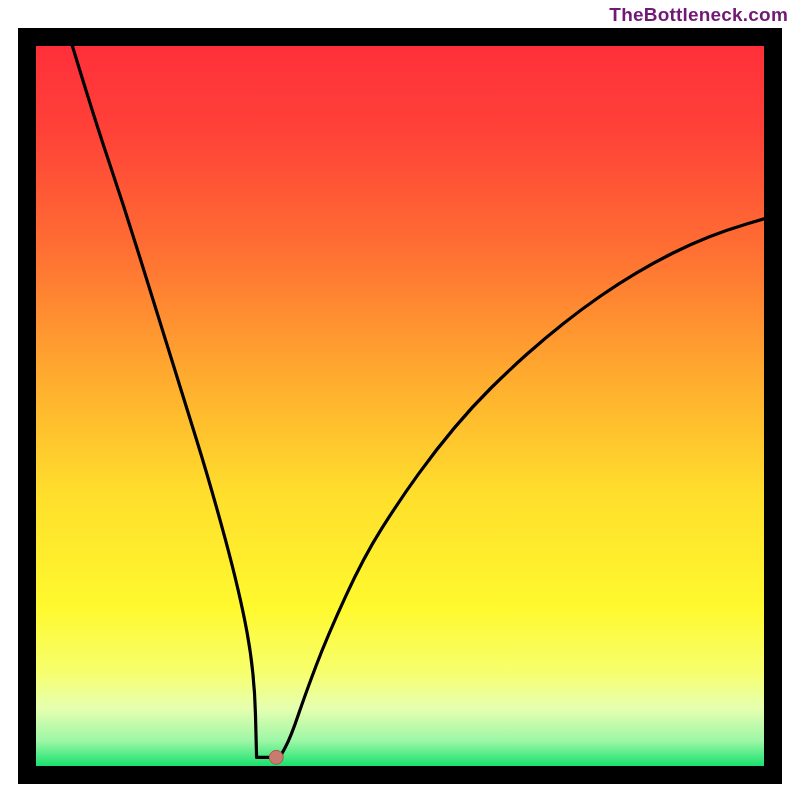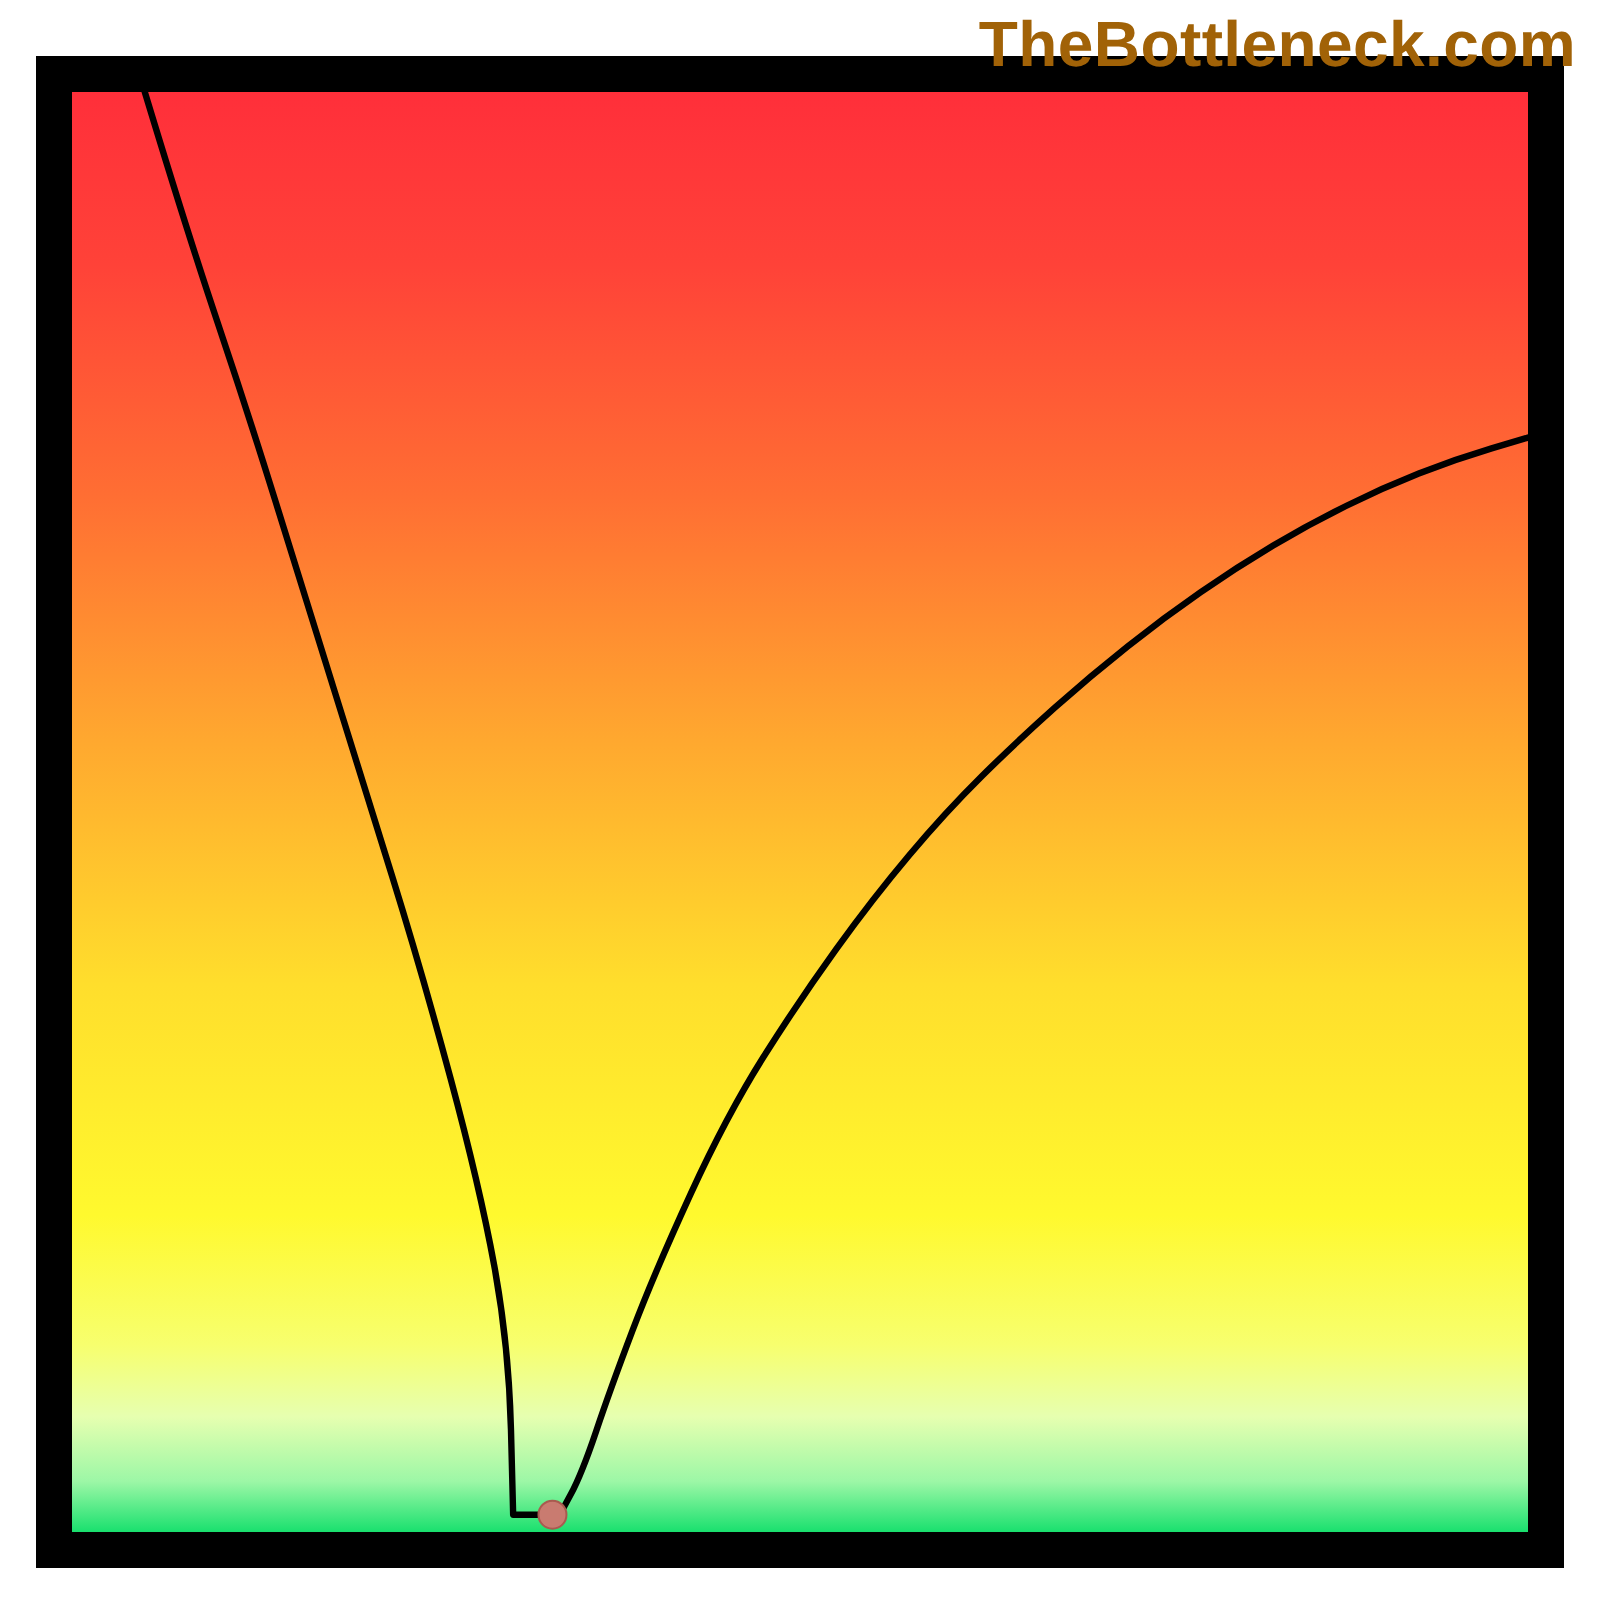--- a/index.html
+++ b/index.html
@@ -8,23 +8,23 @@
     width: 800px;
     height: 800px;
     background: #ffffff;
     font-family: Arial, Helvetica, sans-serif;
     overflow: hidden;
   }
   .watermark {
     position: absolute;
     top: 4px;
     right: 12px;
-    font-size: 32px;
+    font-size: 19px;
     font-weight: 600;
-    color: #a16207;
+    color: #701a75;
     letter-spacing: 0.2px;
     z-index: 5;
     user-select: none;
   }
   .frame {
     position: absolute;
     top: 28px;
     left: 18px;
     width: 764px;   
     height: 756px;  

